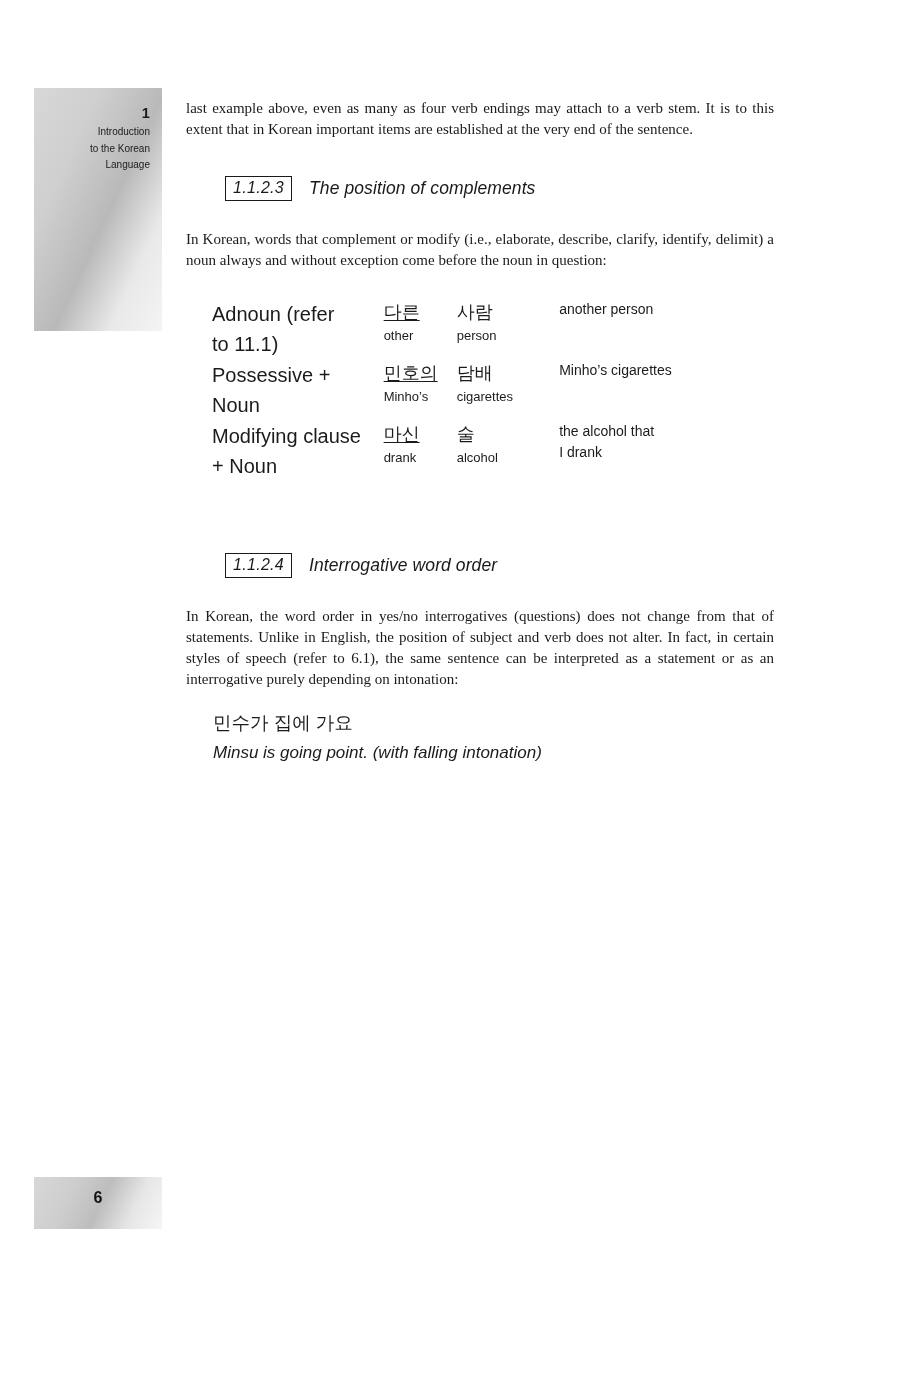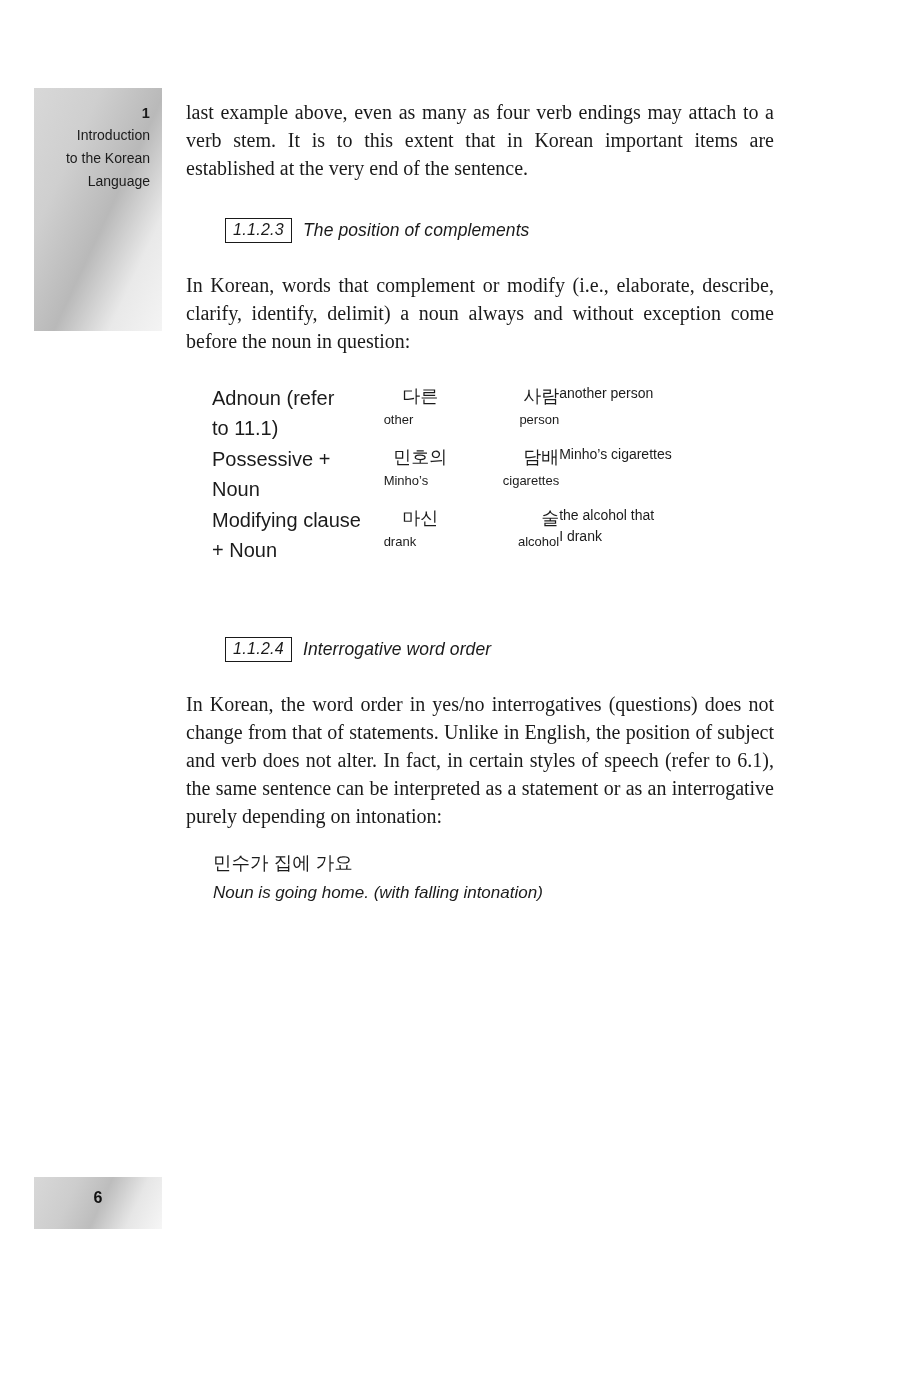--- a/index.html
+++ b/index.html
@@ -31,21 +31,21 @@
   .side-tab .chapnum {
     font-family: "Liberation Sans", sans-serif;
     font-size: 14.5px;
     font-weight: 700;
     line-height: 1.55;
     color: #1b1b1b;
     letter-spacing: .2px;
   }
   .side-tab .chaptitle {
     font-family: "Liberation Sans", sans-serif;
-    font-size: 14px;
+    font-size: 10px;
     line-height: 1.62;
     color: #1b1b1b;
   }
 
   
   .folio-tab {
     position: absolute;
     left: 34px;
     top: 1177px;
     width: 128px;
@@ -66,35 +66,35 @@
 
   
   .content {
     position: absolute;
     left: 186px;
     top: 98px;
     width: 588px;
   }
   p.body {
     margin: 0 0 0 0;
-    font-size: 20px;
+    font-size: 15px;
     line-height: 1.40;
     text-align: justify;
     text-justify: inter-word;
     hyphens: none;
   }
   .gap-lg { height: 36px; }
   .gap-md { height: 28px; }
   .gap-sm { height: 18px; }
 
   
   .sec-head {
     display: flex;
     align-items: center;
-    gap: 11px;
+    gap: 17px;
     padding-left: 39px;
   }
   .sec-num {
     border: 1px solid #1a1a1a;
     font-family: "Liberation Sans", sans-serif;
     font-size: 16px;
     font-style: italic;
     padding: 3px 7px 4px 7px;
     line-height: 1;
     letter-spacing: .3px;
@@ -111,36 +111,36 @@
     border-collapse: collapse;
     margin: 0 0 0 26px;
     font-family: "Liberation Sans", sans-serif;
   }
   table.examples td {
     vertical-align: top;
     padding: 0 0 0 0;
   }
   .col-label { width: 174px; }
   .col-kor1  { width: 74px; }
-  .col-kor2  { width: 104px; text-align: right; }
+  .col-kor2  { width: 104px; }
   .col-gloss { width: 220px; }
 
   .ex-label {
     font-size: 20px;
     line-height: 1.52;
     color: #1b1b1b;
   }
   .ko {
     font-size: 18px;
     line-height: 1.5;
     color: #1b1b1b;
   }
   .ko.ul {
+    text-decoration: underline;
     text-underline-offset: 2px;
-    text-align: center;
   }
   .ko.bold { font-weight: 700; }
   .en-small {
     font-size: 13px;
     line-height: 1.5;
     color: #1b1b1b;
   }
   .gloss {
     font-size: 14px;
     line-height: 1.5;
@@ -280,16 +280,16 @@
   </div>
 
   <div class="gap-md"></div>
 
   <p class="body">In Korean, the word order in yes/no interrogatives (questions) does not change from that of statements. Unlike in English, the position of subject and verb does not alter. In fact, in certain styles of speech (refer to 6.1), the same sentence can be interpreted as a statement or as an interrogative purely depending on intonation:</p>
 
   <div class="gap-sm"></div>
 
   <div class="sent-block">
     <div class="sent-ko">민수가 집에 가요</div>
-    <div class="sent-en">Noun is going home.  (with falling intonation)</div>
+    <div class="sent-en">Minsu is going point.  (with falling intonation)</div>
   </div>
 
 </div>
 
 </body></html>

